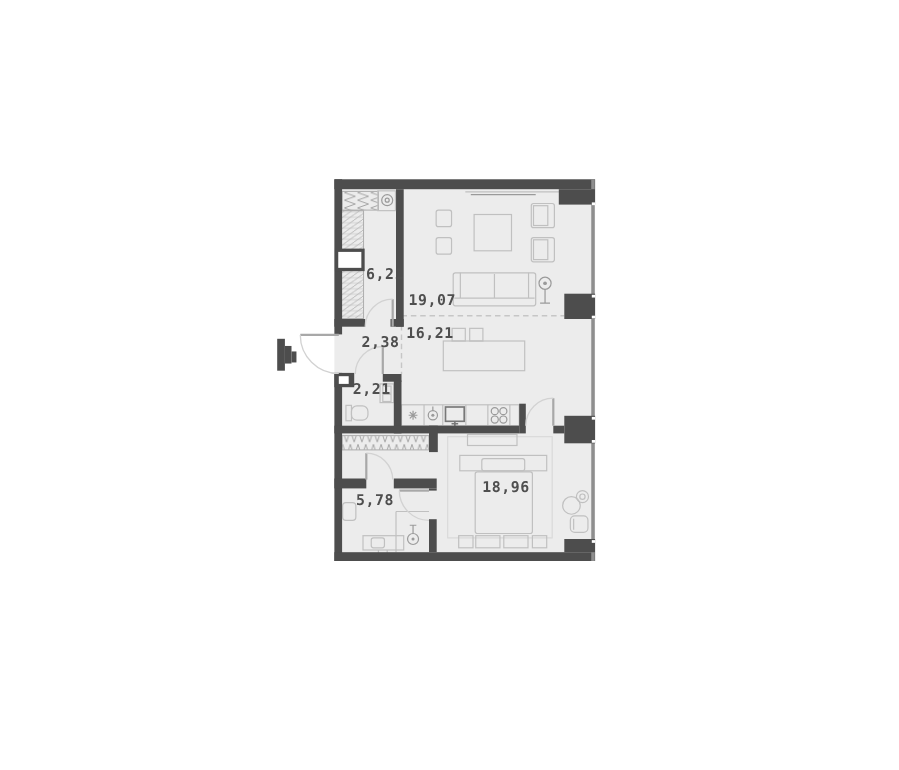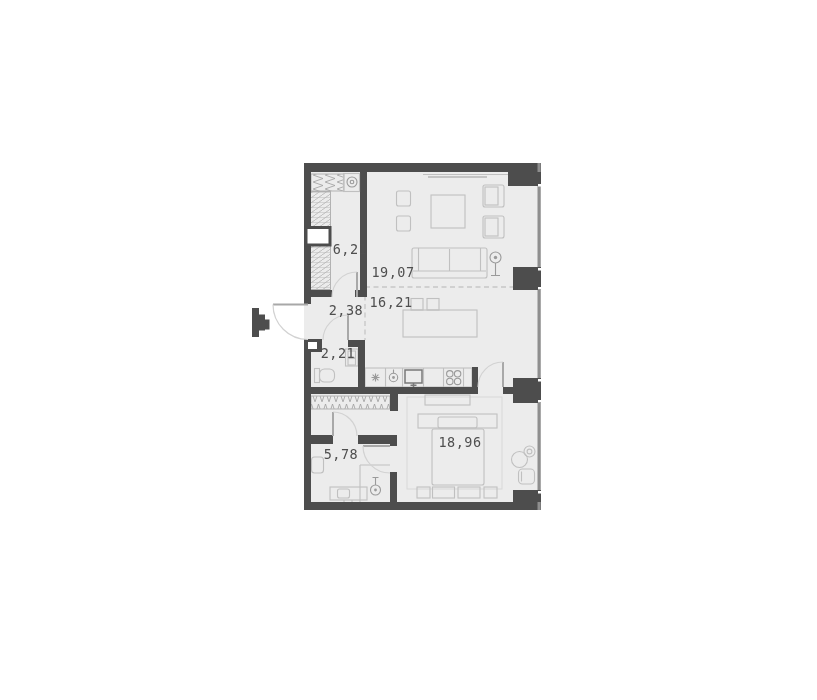--- a/index.html
+++ b/index.html
@@ -1,17 +1,17 @@
 <!DOCTYPE html>
 <html><head>
 <meta charset="utf-8">
 <style>
   html,body{margin:0;padding:0;background:#ffffff;}
   .stage{position:relative;width:817px;height:700px;background:#ffffff;overflow:hidden;
-         font-family:"DejaVu Sans Mono","Liberation Mono",monospace;}
+         font-family:"DejaVu Sans Mono","Liberation Mono",monospace;font-weight:bold;}
   svg{position:absolute;left:0;top:0;}
   .wall{fill:#4d4d4d;stroke:none;}
   .furn{fill:none;stroke:#c0c0c0;stroke-width:1.1;}
   .furn-dk{fill:none;stroke:#9a9a9a;stroke-width:1.1;}
   .sink{fill:none;stroke:#787878;stroke-width:1.5;}
   .door-arc{fill:none;stroke:#d2d2d2;stroke-width:1.2;}
   .door-leaf{fill:none;stroke:#a8a8a8;stroke-width:2;}
   .dash{fill:none;stroke:#c6c6c6;stroke-width:1.3;stroke-dasharray:5 3.5;}
   .hatchbox{stroke:#adadad;stroke-width:0.9;}
   .room-label{font-size:13.5px;fill:#4f4f4f;letter-spacing:0.5px;}

